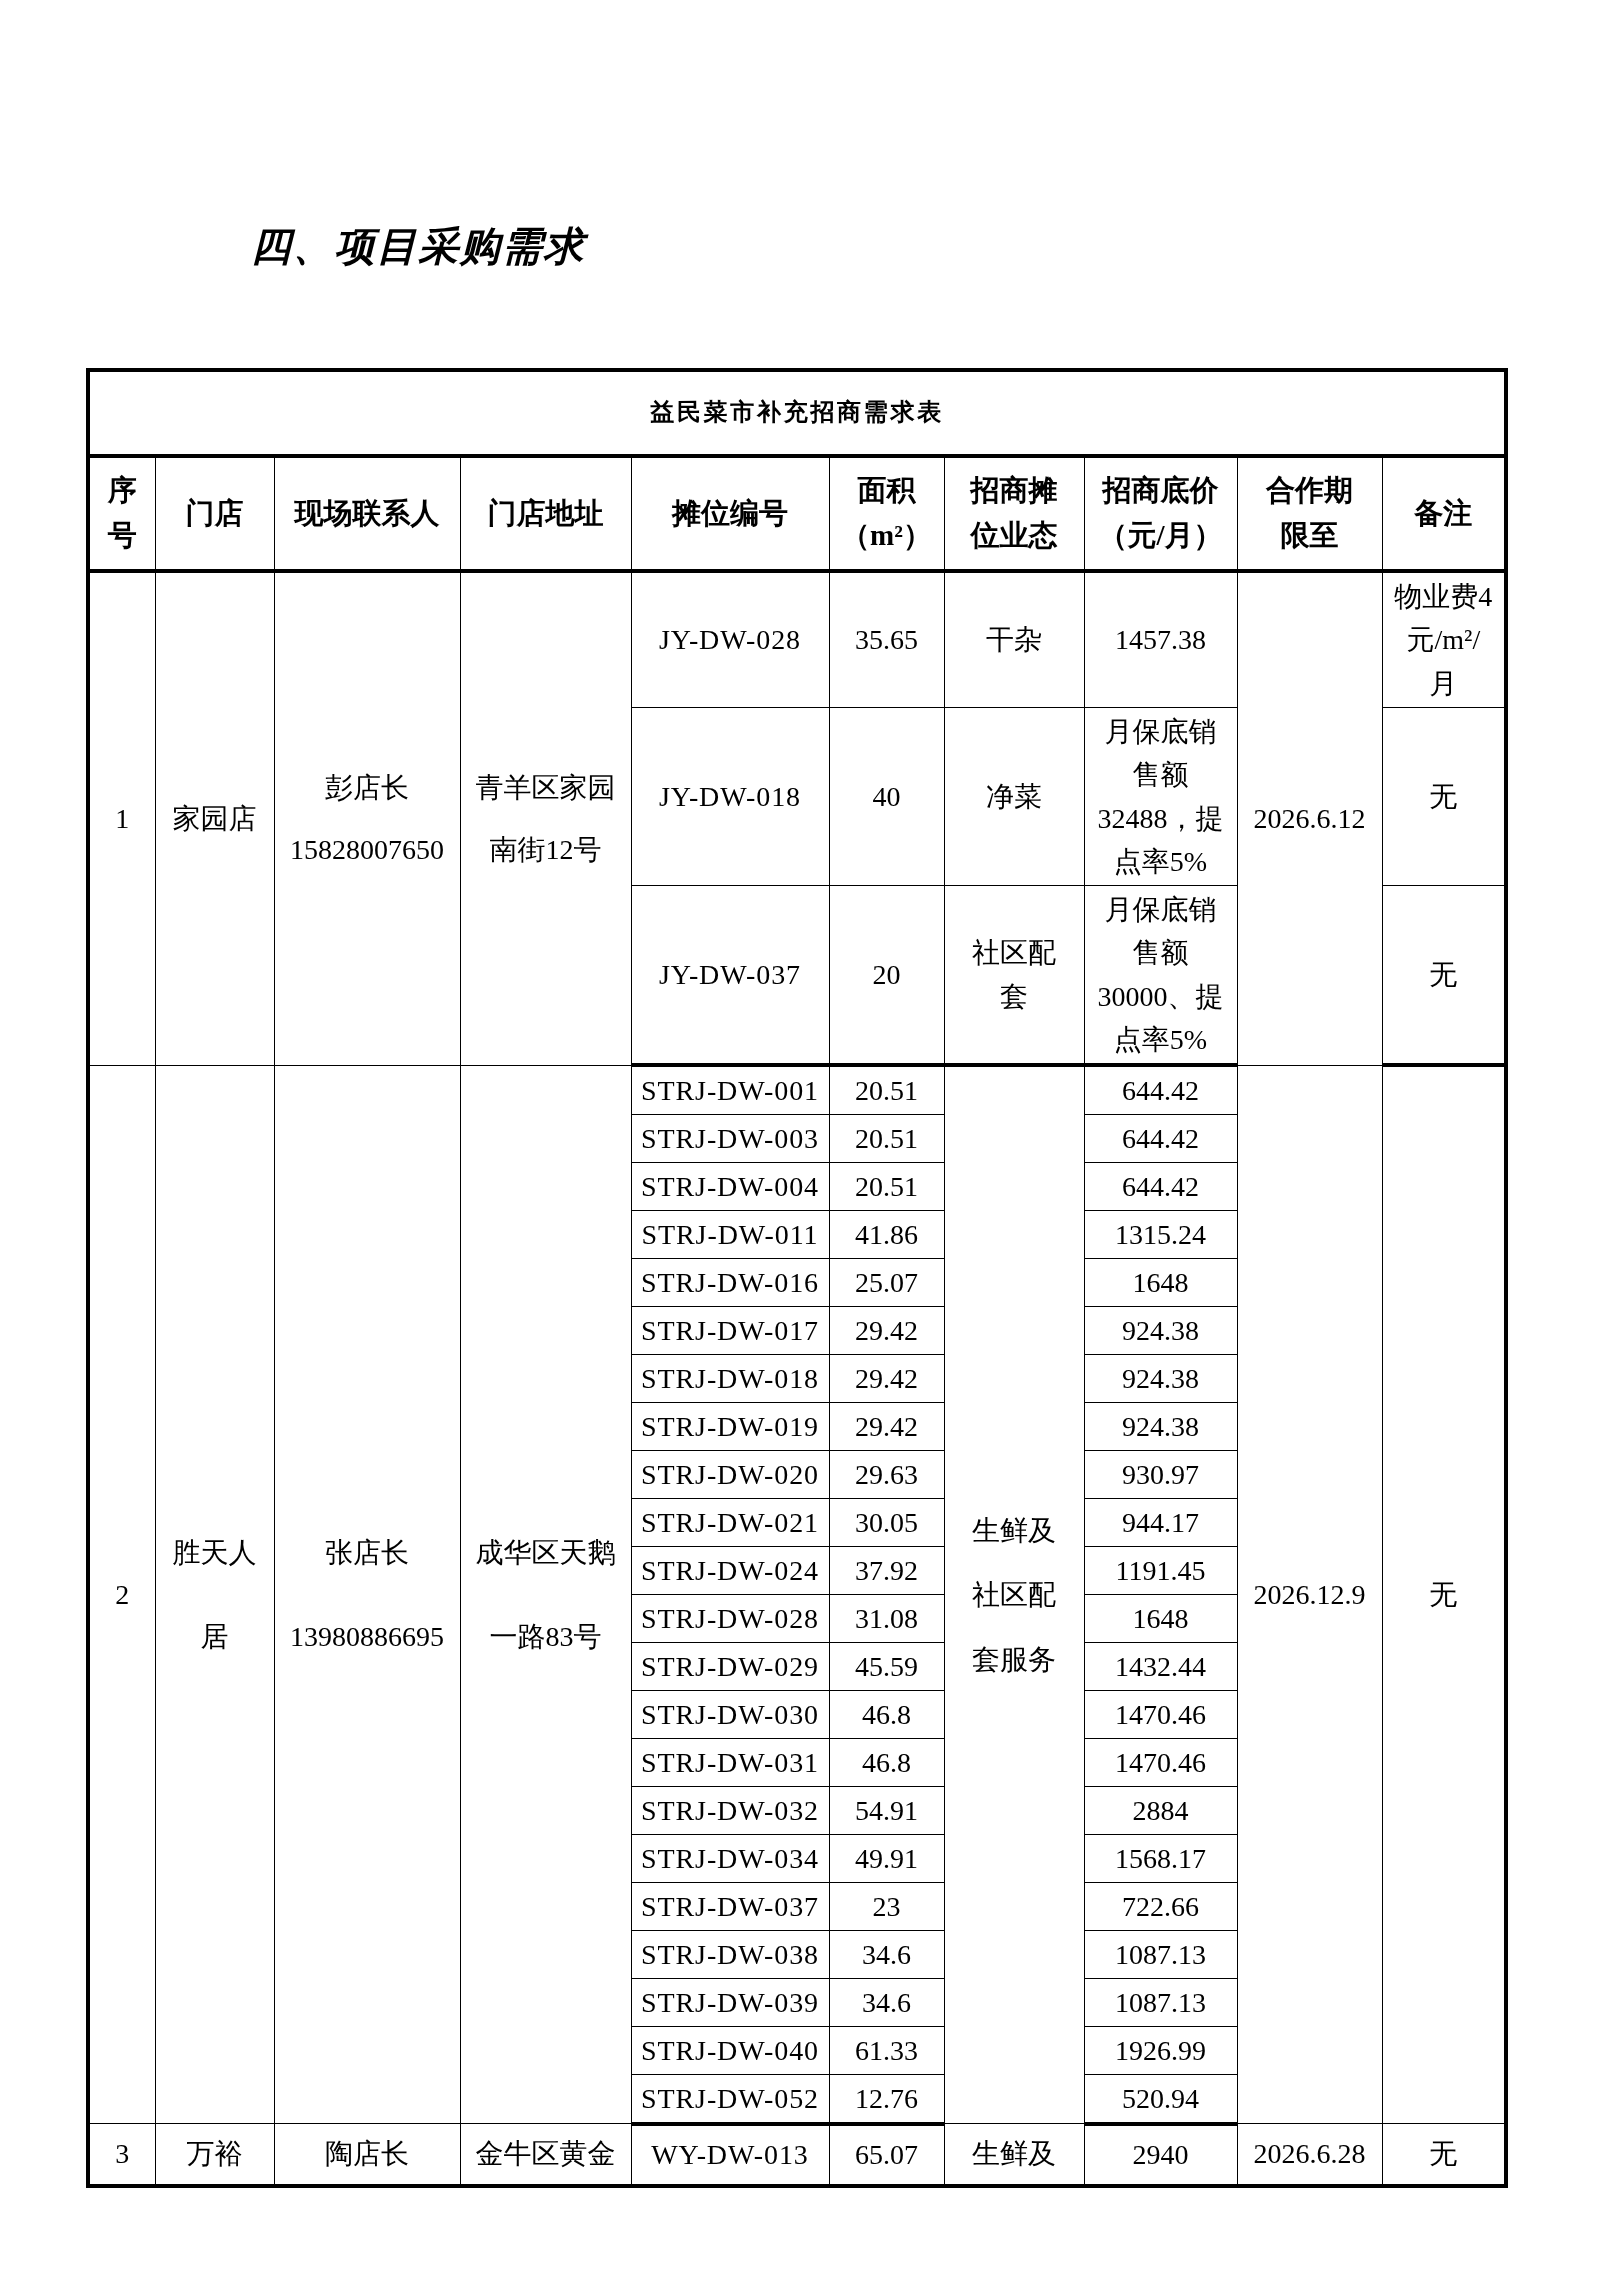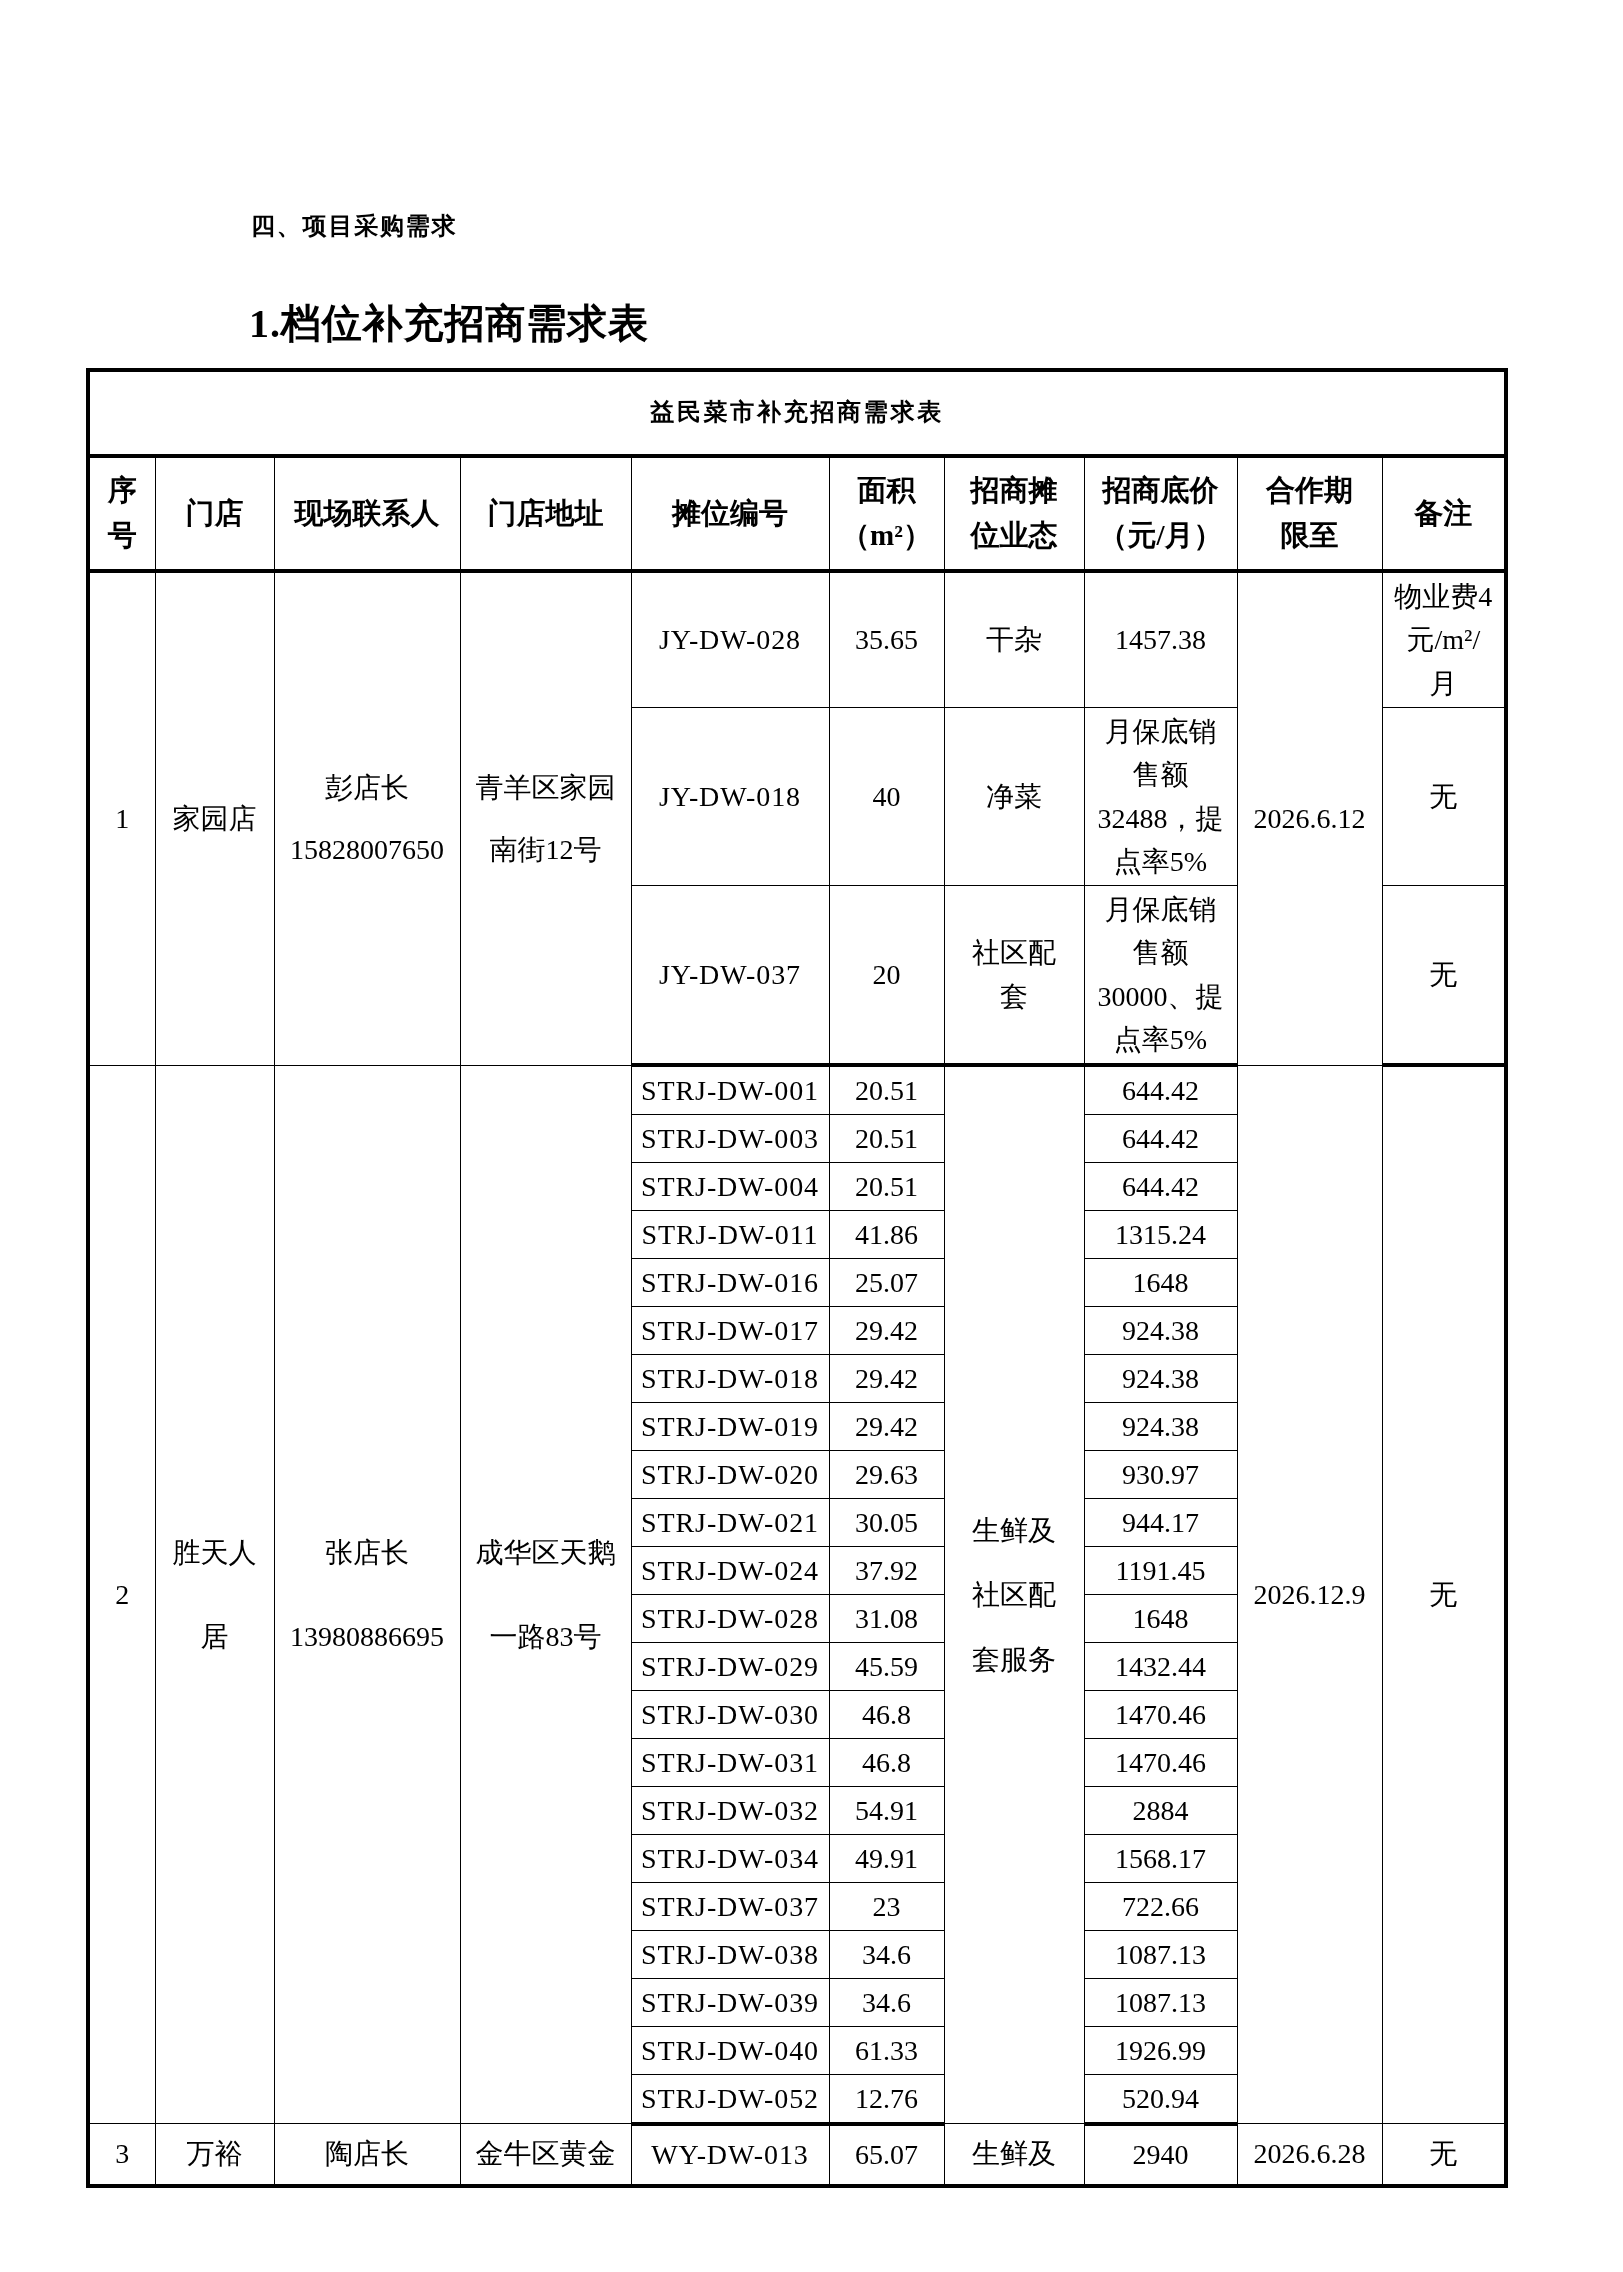--- a/index.html
+++ b/index.html
@@ -8,26 +8,27 @@
     width: 1624px;
     height: 2296px;
     background: #ffffff;
     font-family: "Liberation Serif", "DejaVu Serif", serif;
     color: #000;
     overflow: hidden;
   }
   .h1 {
     position: absolute;
     left: 251px;
-    top: 213px;
-    font-size: 24px;
+    top: 225px;
+    font-size: 40px;
     font-weight: 700;
     letter-spacing: 1.8px;
     line-height: 1.1;
     white-space: pre;
+    font-style: italic;
   }
   .h2 {
     position: absolute;
     left: 249px;
     top: 302px;
     font-size: 40px;
     font-weight: 700;
     letter-spacing: 0.9px;
     line-height: 1.1;
     white-space: pre;
@@ -75,21 +76,20 @@
   td.biz   { line-height: 2.3; }
   td.stall-id { letter-spacing: 0.9px; }
 </style>
 </head>
 <body>
 
 <div class="page">
 
   <div class="h1">四、项目采购需求</div>
 
-  <div class="h2">1.档位补充招商需求表</div>
 
   <table class="demand-table">
     <colgroup>
       <col style="width:67px">
       <col style="width:119px">
       <col style="width:186px">
       <col style="width:171px">
       <col style="width:198px">
       <col style="width:115px">
       <col style="width:140px">

